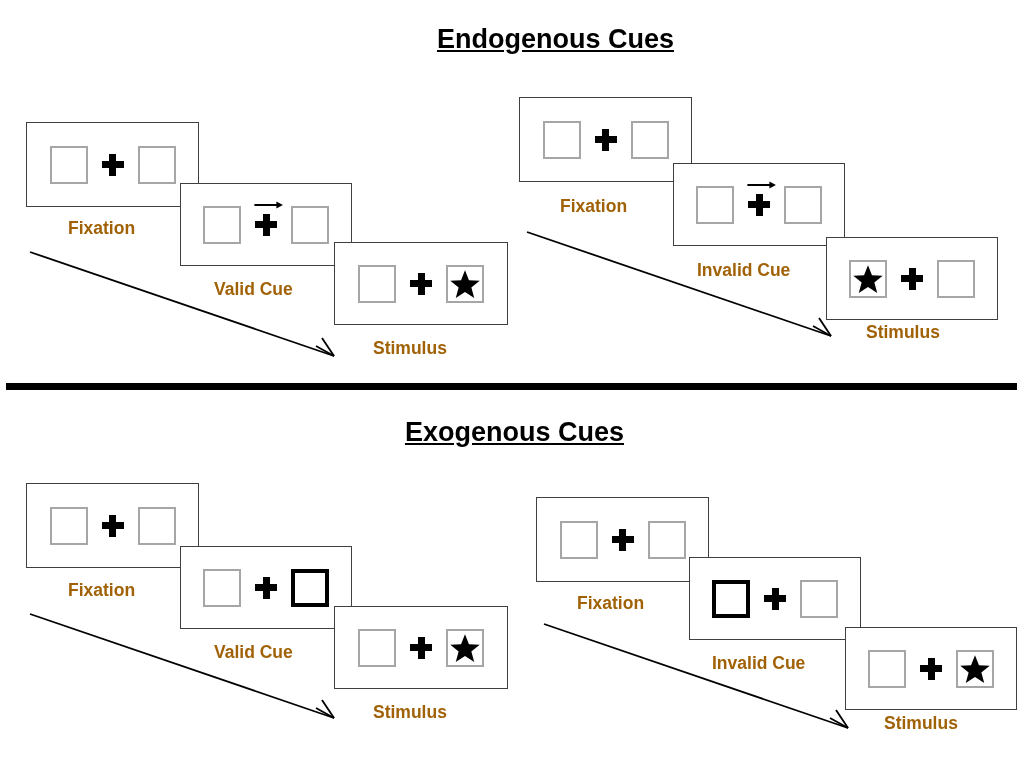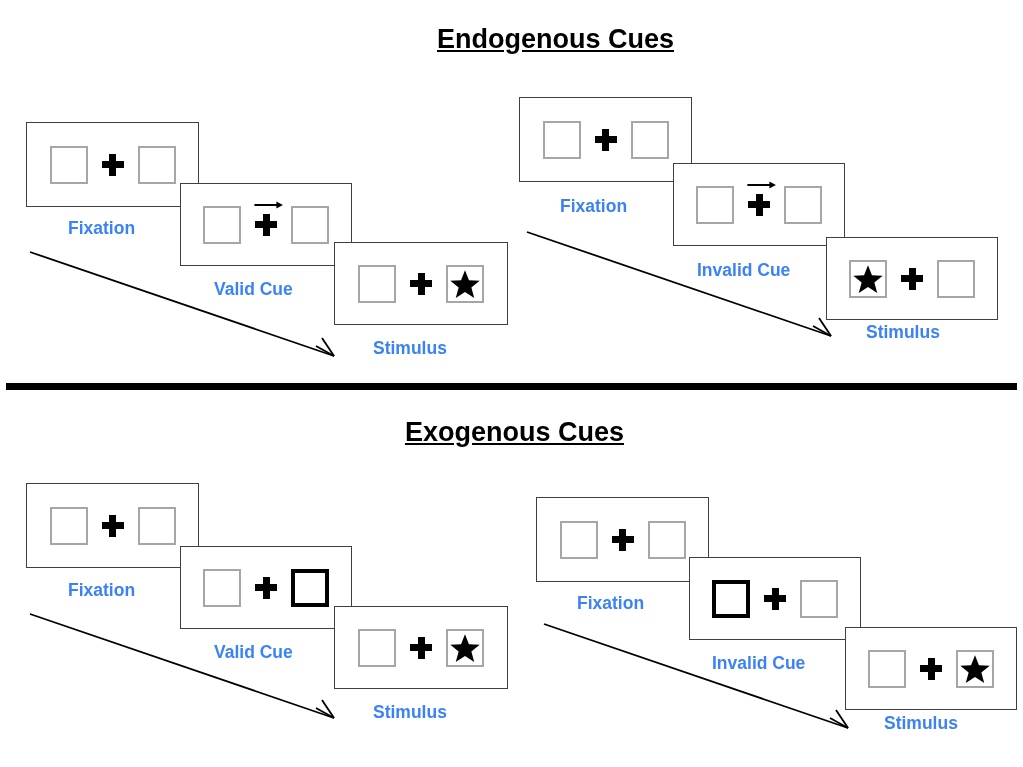--- a/index.html
+++ b/index.html
@@ -116,21 +116,21 @@
     width: 30px;
     height: 30px;
     display: block;
   }
 
   
   .caption {
     position: absolute;
     font-size: 17.5px;
     font-weight: bold;
-    color: #3b82f6;
+    color: #a16207;
     white-space: nowrap;
   }
 
   
   .timeline-arrow {
     position: absolute;
     pointer-events: none;
     overflow: visible;
   }
 </style>

